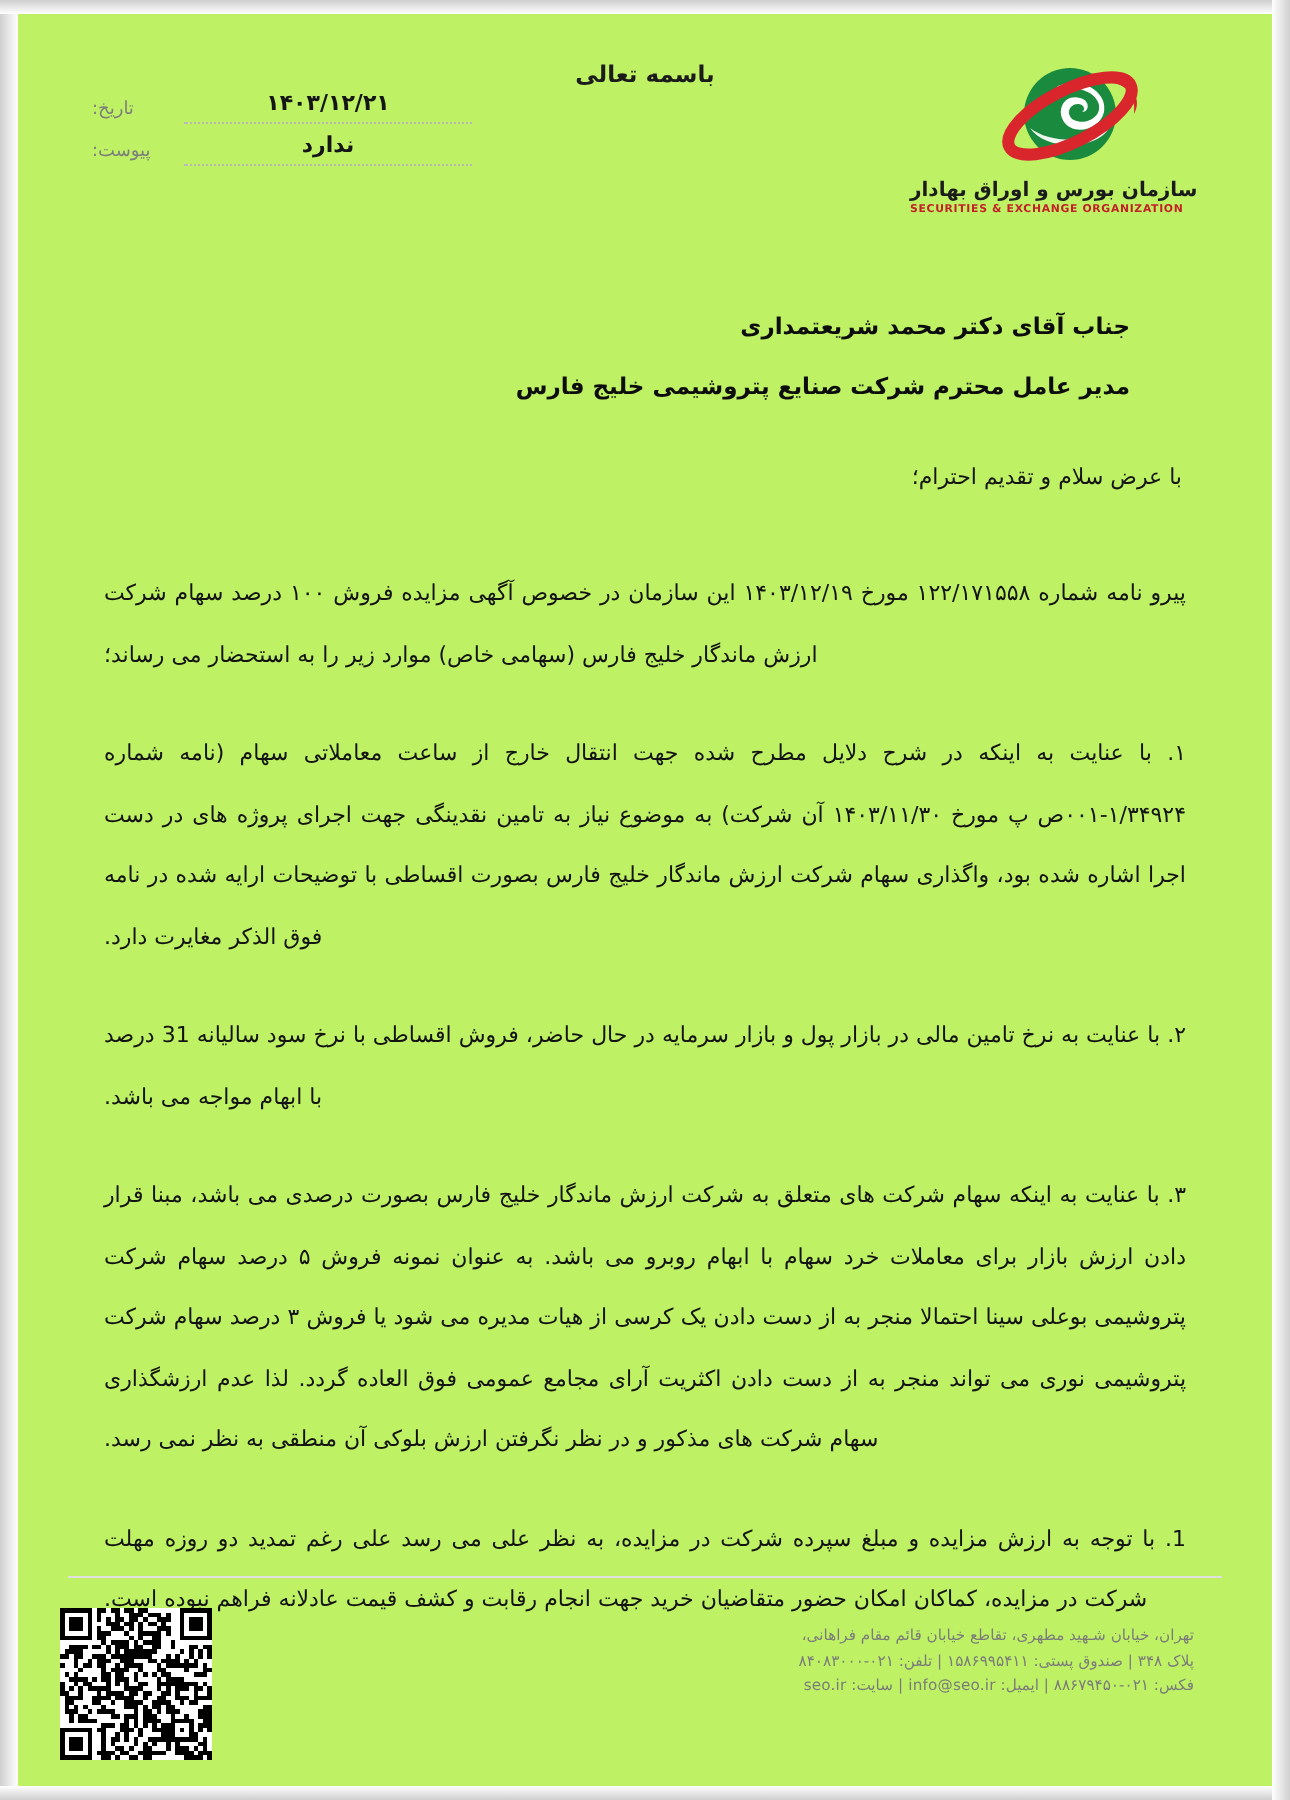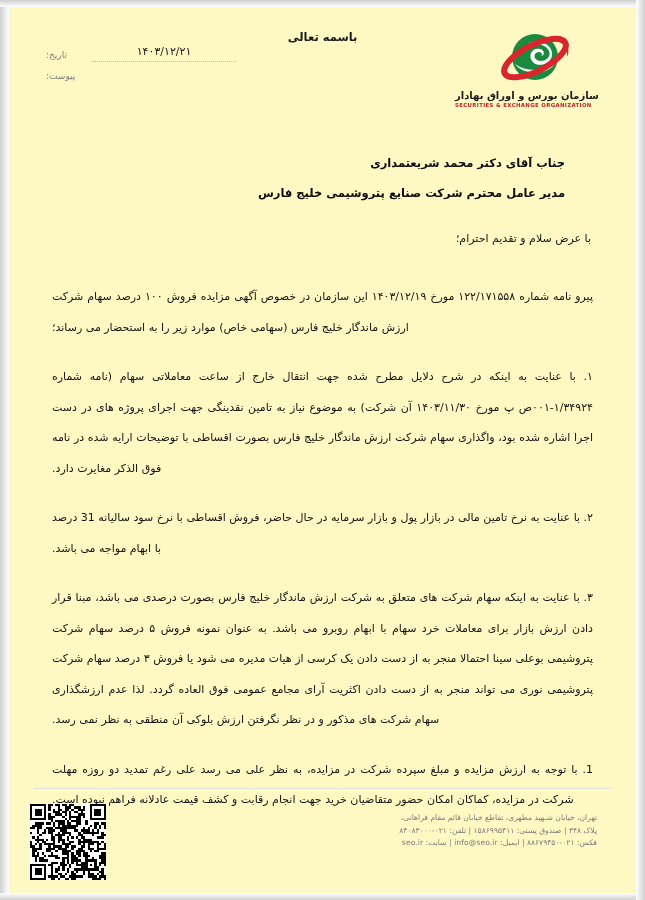--- a/index.html
+++ b/index.html
@@ -7,21 +7,21 @@
   html, body {
     width: 645px;
     height: 900px;
     background: #d8d8d8;
     font-family: "DejaVu Sans", "Liberation Sans", sans-serif;
   }
   #page {
     position: relative;
     width: 645px;
     height: 900px;
-    background: #fef9c3;
+    background: #bef264;
     overflow: hidden;
   }
   
   #page::before {
     content: "";
     position: absolute;
     left: 0; top: 0; bottom: 0;
     width: 9px;
     background: linear-gradient(to right, #cfcfcf 0%, #eaeaea 55%, #ffffff 100%);
     z-index: 5;
@@ -82,21 +82,21 @@
     text-align: left;
   }
   .meta-value-wrap {
     flex: 1;
     border-bottom: 1px dotted #b9b9b9;
     text-align: center;
     padding-bottom: 2px;
   }
   .meta-value {
     font-size: 11px;
-    font-weight: normal;
+    font-weight: bold;
     color: #151515;
     letter-spacing: 0.3px;
     margin-top: 11px;
   }
 
   
   #logo-block {
     position: absolute;
     top: 30px;
     right: 30px;
@@ -207,20 +207,23 @@
 
     <div id="meta-block">
       <div class="meta-row">
         <span class="meta-label">تاریخ:</span>
         <span class="meta-value-wrap">
           <span class="meta-value">۱۴۰۳/۱۲/۲۱</span>
         </span>
       </div>
       <div class="meta-row">
         <span class="meta-label">پیوست:</span>
+        <span class="meta-value-wrap">
+          <span class="meta-value">ندارد</span>
+        </span>
       </div>
     </div>
 
     <div id="logo-block">
       <svg id="logo-mark" viewBox="0 0 160 58">
 
         <circle cx="80" cy="27" r="23" fill="#1a8a3f"></circle>
 
         <path d="M68 20 C72 12, 90 12, 94 21 C97 28, 88 33, 82 30 C78 28, 79 22, 84 22
                  C87 22, 88 25, 86 26 C90 26, 90 20, 85 19 C77 17, 73 25, 77 31

